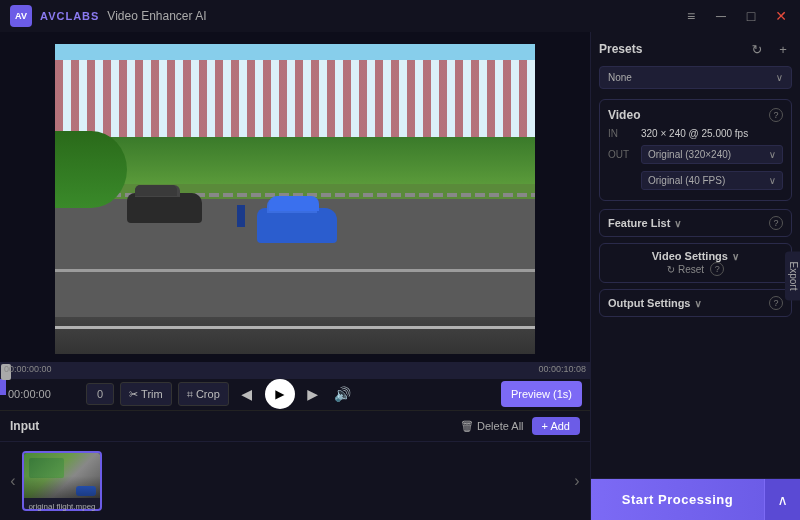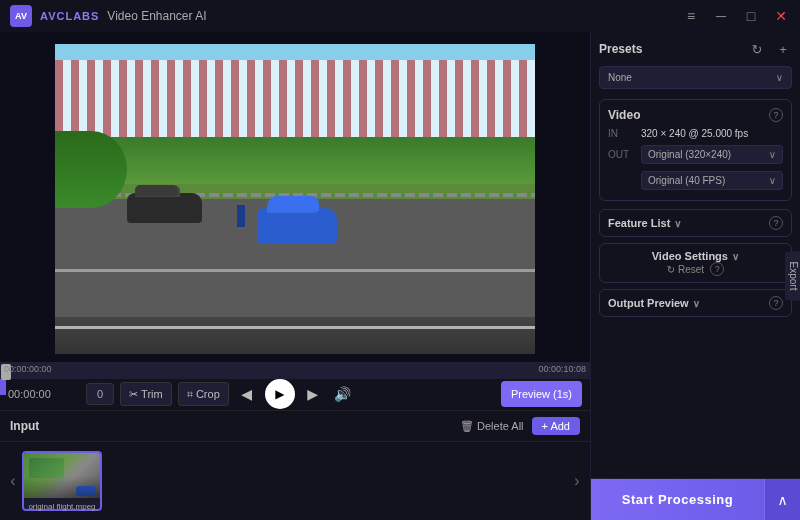--- a/index.html
+++ b/index.html
@@ -832,21 +832,21 @@
           <span class="chevron-icon">∨</span>
         </div>
         <div style="display:flex;align-items:center;gap:6px;">
           <button class="reset-btn">↻ Reset</button>
           <span class="question-icon">?</span>
         </div>
       </div>
 
       <div class="output-settings-header">
         <span class="collapsible-title">
-          <span>Output Preview</span>
+          <span>Output Settings</span>
           <span class="chevron-icon">∨</span>
         </span>
         <span class="question-icon">?</span>
       </div>
 
     </div>
 
     <div id="start-processing-area">
       <button id="start-btn">Start Processing</button>
       <button id="start-arrow-btn">∧</button>

